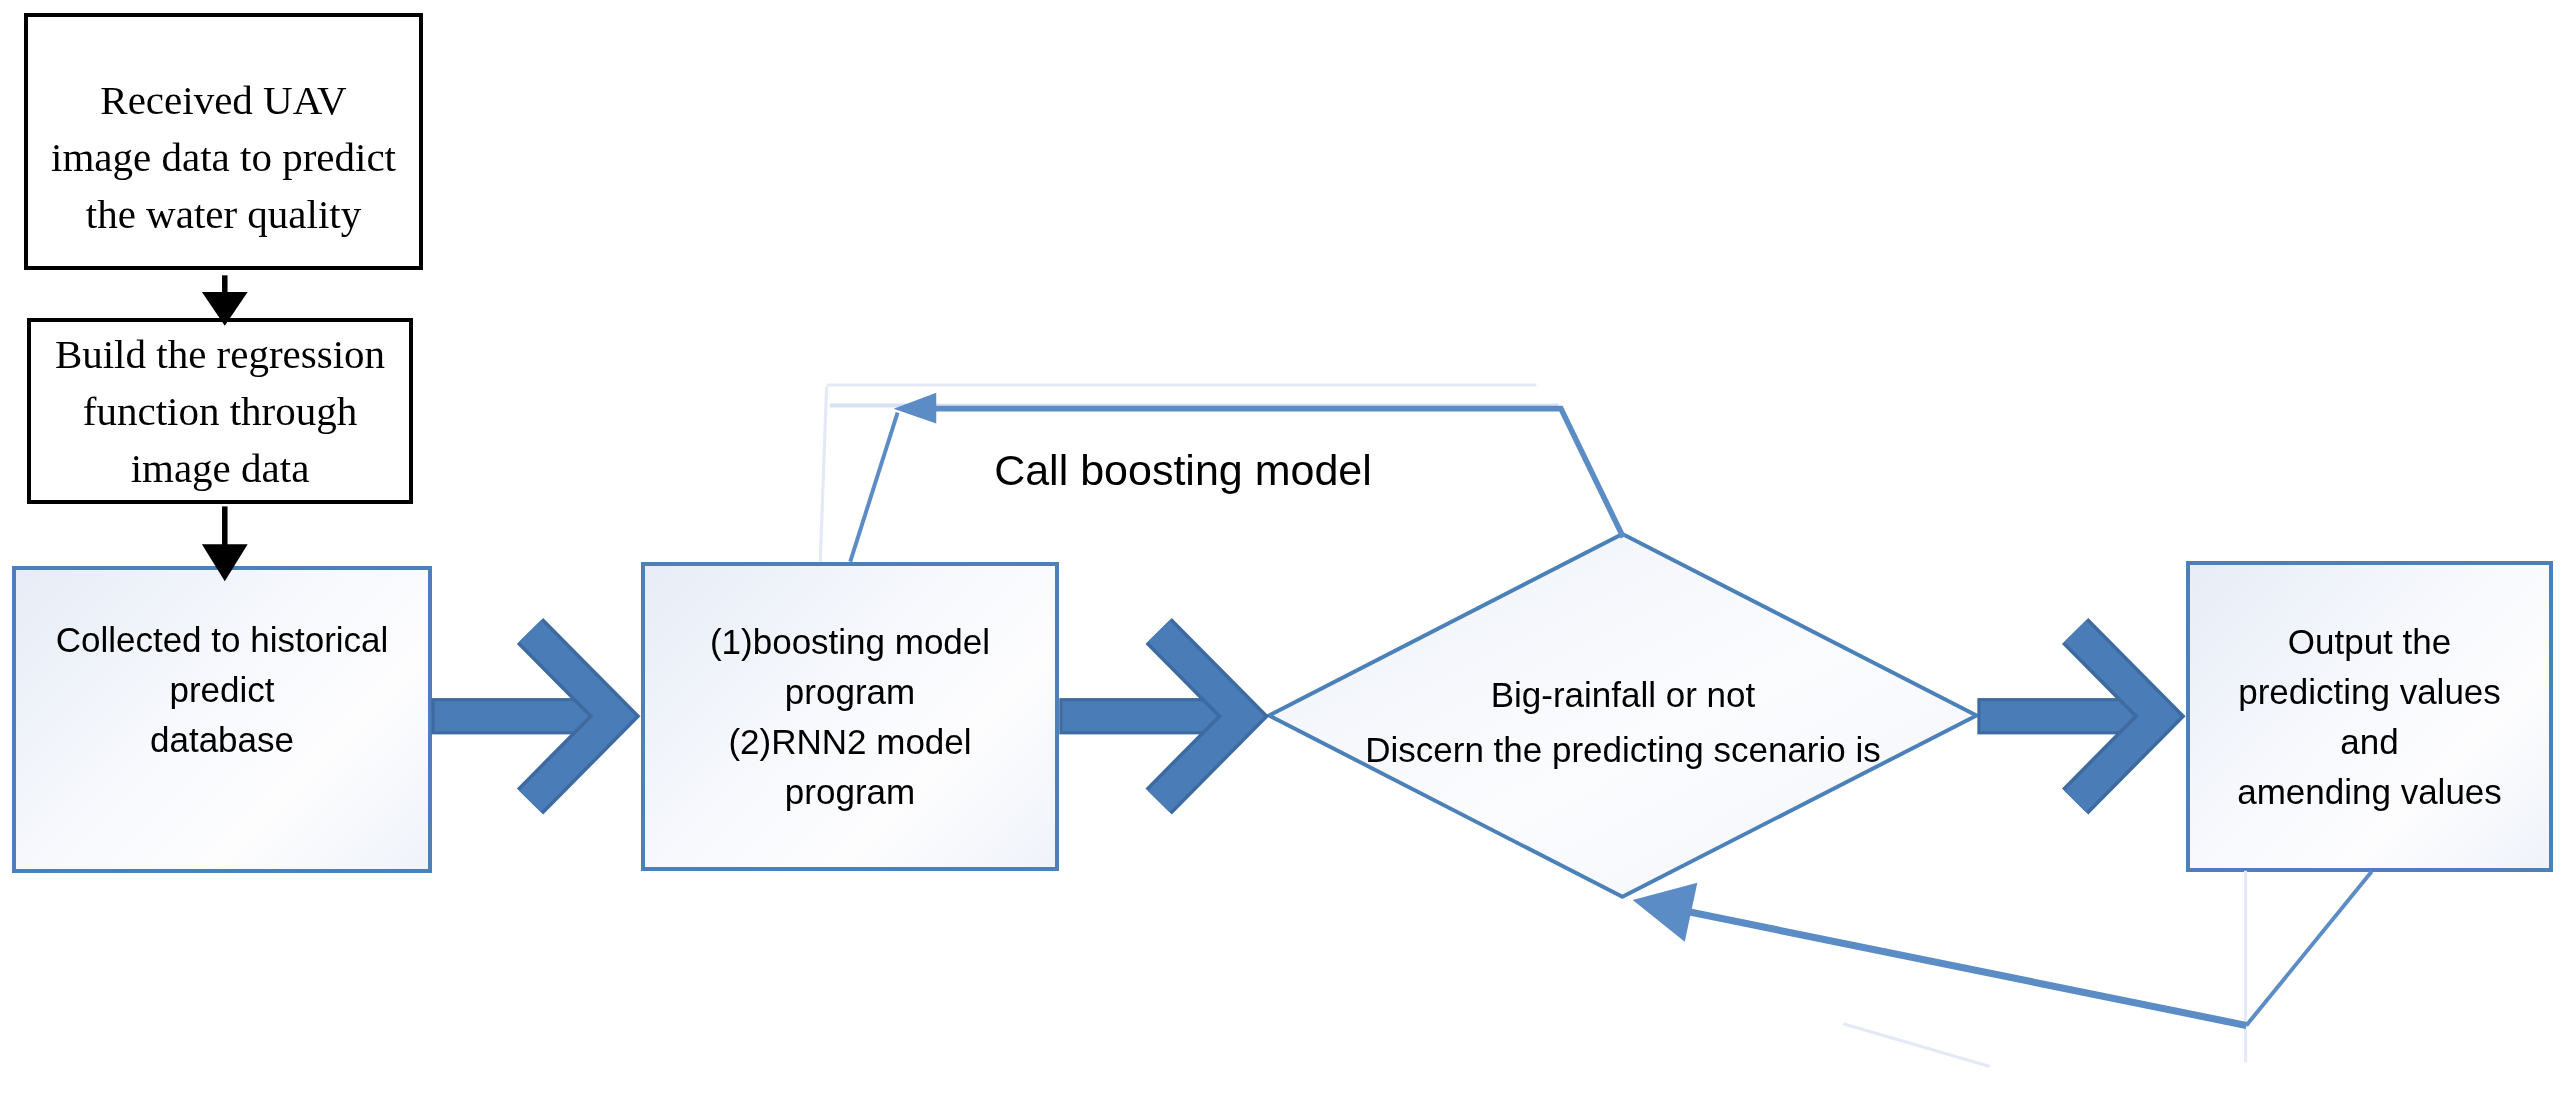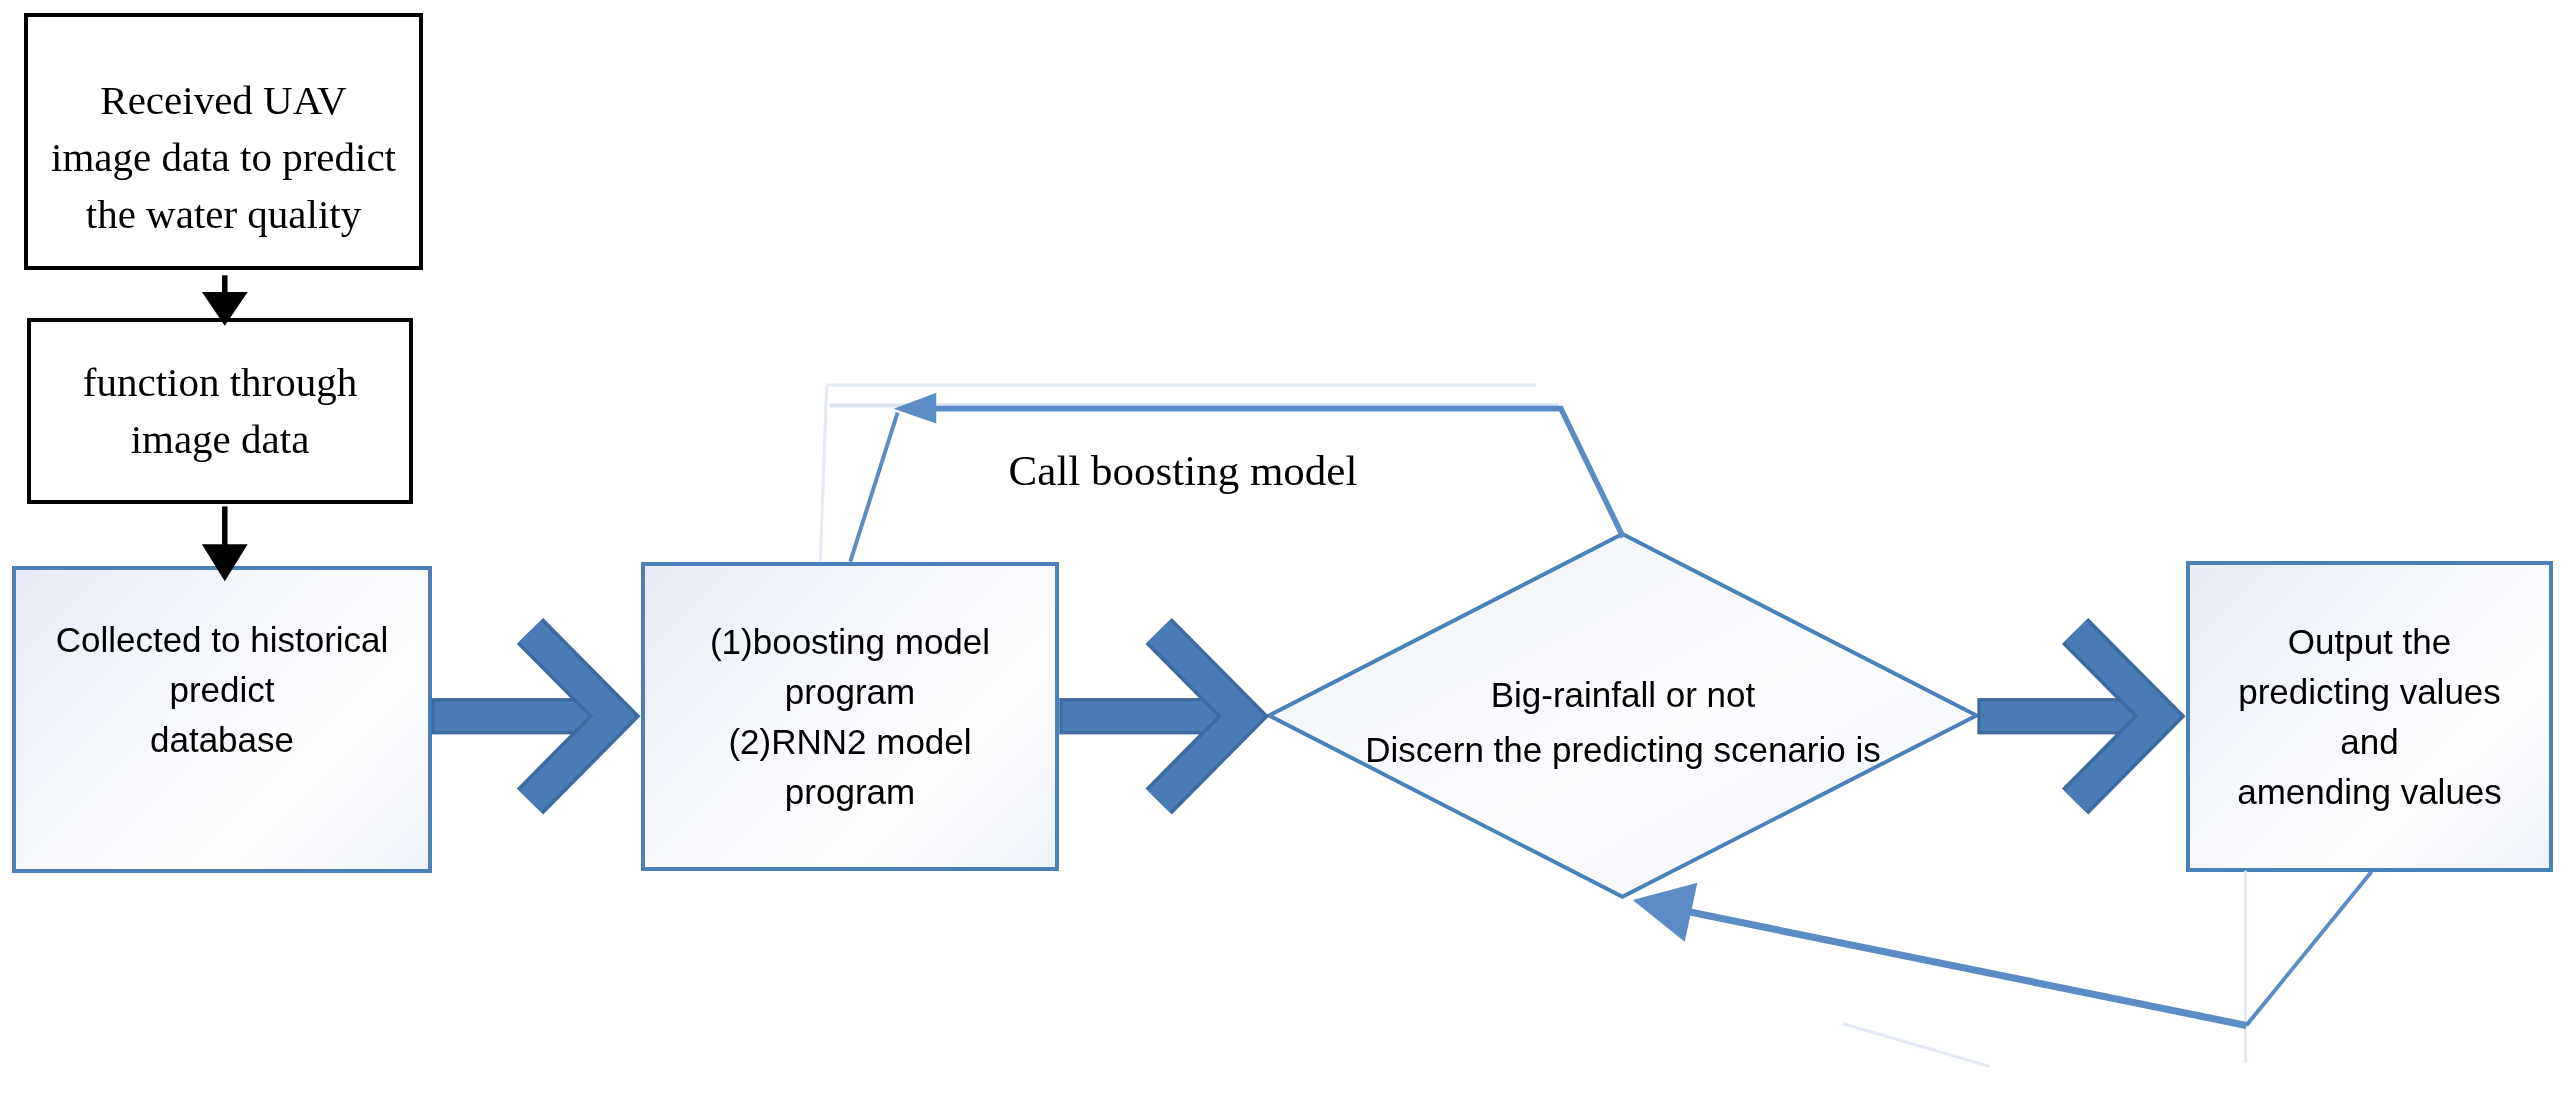--- a/index.html
+++ b/index.html
@@ -24,21 +24,21 @@
         font-family:"Liberation Serif","DejaVu Serif",serif;font-size:41px;line-height:57px;}
   .rect-blue{border:4px solid var(--box-border);
         background:linear-gradient(135deg,var(--gradient-tint) 0%,#f7f9fd 45%,#fdfdfe 70%,#eff3fa 100%);
         font-family:"Liberation Sans","DejaVu Sans",sans-serif;font-size:35px;line-height:50px;}
   .tl{white-space:nowrap;}
 
   .diamond-label{position:absolute;left:1286px;top:667px;width:674px;text-align:center;
         font-family:"Liberation Sans","DejaVu Sans",sans-serif;font-size:35px;line-height:55px;
         color:var(--black);}
   .call-label{position:absolute;left:974px;top:446px;width:418px;text-align:center;
-        font-family:Liberation Serif, serif;font-size:43px;line-height:49px;
+        font-family:Liberation Sans, sans-serif;font-size:43px;line-height:49px;
         color:var(--black);}
 
   
   .faint-line{stroke:var(--faint);stroke-width:4;fill:none;}
   .faint-line2{stroke:var(--faint2);stroke-width:5;fill:none;}
   .black-line{stroke:var(--black);stroke-width:7;fill:none;}
   .black-head{fill:var(--black);stroke:none;}
   .block-shaft{fill:var(--accent-fill);stroke:var(--accent-border);stroke-width:4;}
   .chev-outer{fill:none;stroke:var(--accent-border);stroke-width:47;stroke-linejoin:miter;stroke-miterlimit:8;}
   .chev-inner{fill:none;stroke:var(--accent-fill);stroke-width:38;stroke-linejoin:miter;stroke-miterlimit:8;}
@@ -53,20 +53,21 @@
 
 <div class="stage">
 
   <div class="node rect-black" style="left:24px;top:13.4px;width:399px;height:257px;padding-top:32px;">
     <div class="tl">Received UAV</div>
     <div class="tl">image data to predict</div>
     <div class="tl">the water quality</div>
   </div>
 
   <div class="node rect-black" style="left:27px;top:318px;width:386px;height:186px;">
+    <div class="tl">Build the regression</div>
     <div class="tl">function through</div>
     <div class="tl">image data</div>
   </div>
 
   <div class="node rect-blue" style="left:12px;top:566px;width:420px;height:307px;transform:translateY(0);padding-bottom:60px;">
     <div class="tl">Collected to historical</div>
     <div class="tl">predict</div>
     <div class="tl">database</div>
   </div>
 

